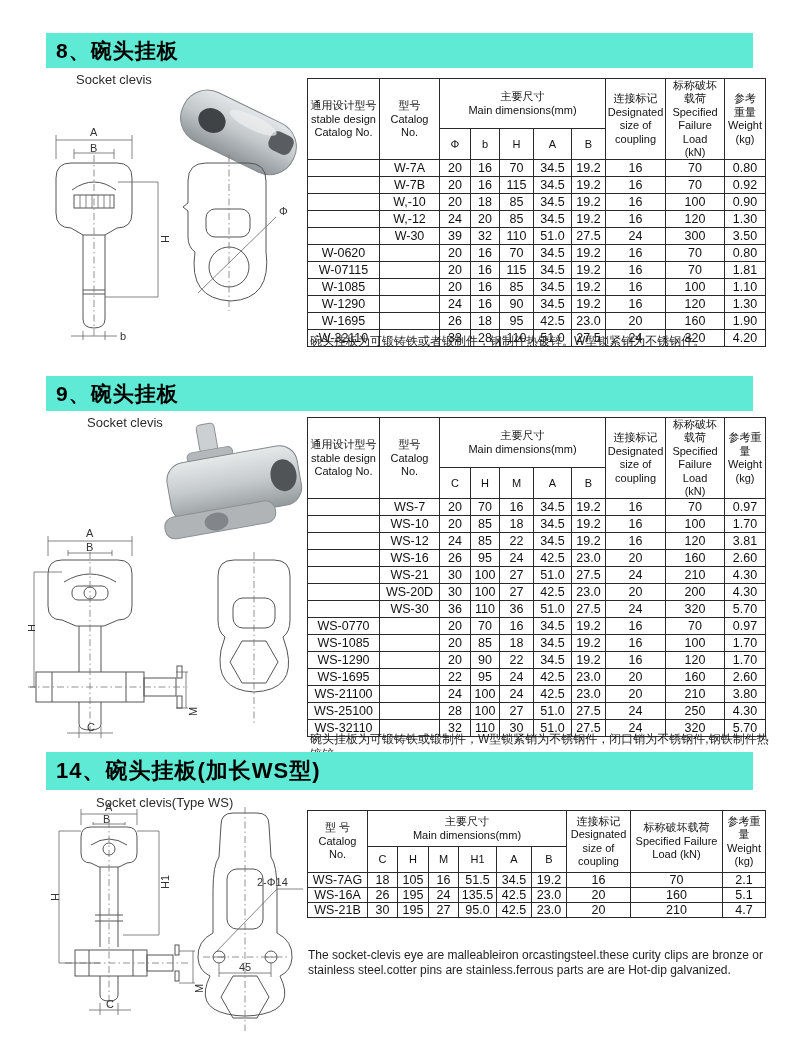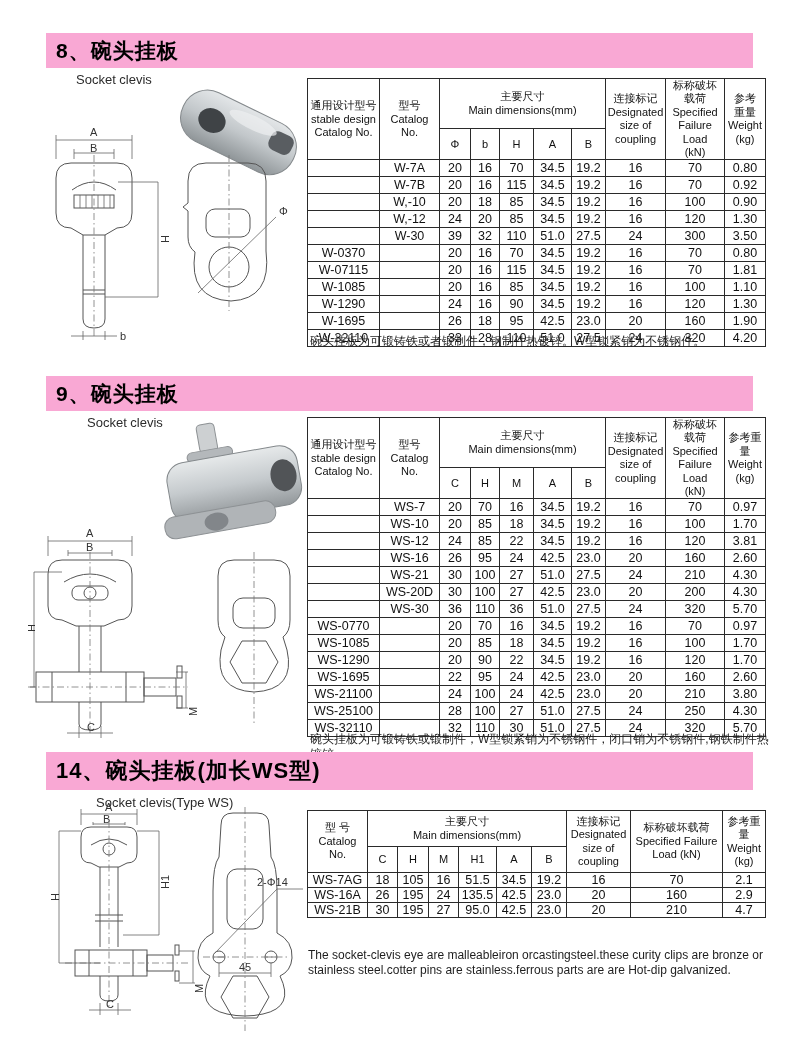--- a/index.html
+++ b/index.html
@@ -1,18 +1,18 @@
 <!DOCTYPE html>
 <html><head>
 <meta charset="utf-8">
 <style>
   html,body{margin:0;padding:0;background:#fff;}
   #page{position:relative;width:800px;height:1045px;background:#ffffff;overflow:hidden;
         font-family:"Liberation Sans","DejaVu Sans",sans-serif;color:#111;}
-  .bar{position:absolute;left:46px;width:707px;height:35px;background:#f9a8d4;
+  .bar{position:absolute;left:46px;width:707px;height:35px;background:#5eead4;
        display:flex;align-items:center;}
   .bar .t{font-weight:bold;font-size:21px;color:#000;padding-left:10px;letter-spacing:1px;}
   .subtitle{position:absolute;font-size:13px;color:#2b2b2b;}
   .note{position:absolute;font-size:12px;color:#1e1e1e;line-height:15px;width:460px;}
   table.spec{border-collapse:collapse;table-layout:fixed;width:458px;background:#fff;}
   table.spec th,table.spec td{border:1px solid #2a2a2a;text-align:center;vertical-align:middle;
        padding:0 1px;overflow:hidden;}
   table.spec th{font-weight:normal;font-size:11px;line-height:1.22;white-space:pre-line;color:#111;}
   table.spec td{font-size:12.5px;color:#111;}
   .t12 tbody tr{height:17px;}
@@ -179,21 +179,21 @@
             <td>39</td>
             <td>32</td>
             <td>110</td>
             <td>51.0</td>
             <td>27.5</td>
             <td>24</td>
             <td>300</td>
             <td>3.50</td>
           </tr>
           <tr>
-            <td>W-0370</td>
+            <td>W-0620</td>
             <td></td>
             <td>20</td>
             <td>16</td>
             <td>70</td>
             <td>34.5</td>
             <td>19.2</td>
             <td>16</td>
             <td>70</td>
             <td>0.80</td>
           </tr>
@@ -642,21 +642,21 @@
           <tr>
             <td>WS-16A</td>
             <td>26</td>
             <td>195</td>
             <td>24</td>
             <td>135.5</td>
             <td>42.5</td>
             <td>23.0</td>
             <td>20</td>
             <td>160</td>
-            <td>2.9</td>
+            <td>5.1</td>
           </tr>
           <tr>
             <td>WS-21B</td>
             <td>30</td>
             <td>195</td>
             <td>27</td>
             <td>95.0</td>
             <td>42.5</td>
             <td>23.0</td>
             <td>20</td>

